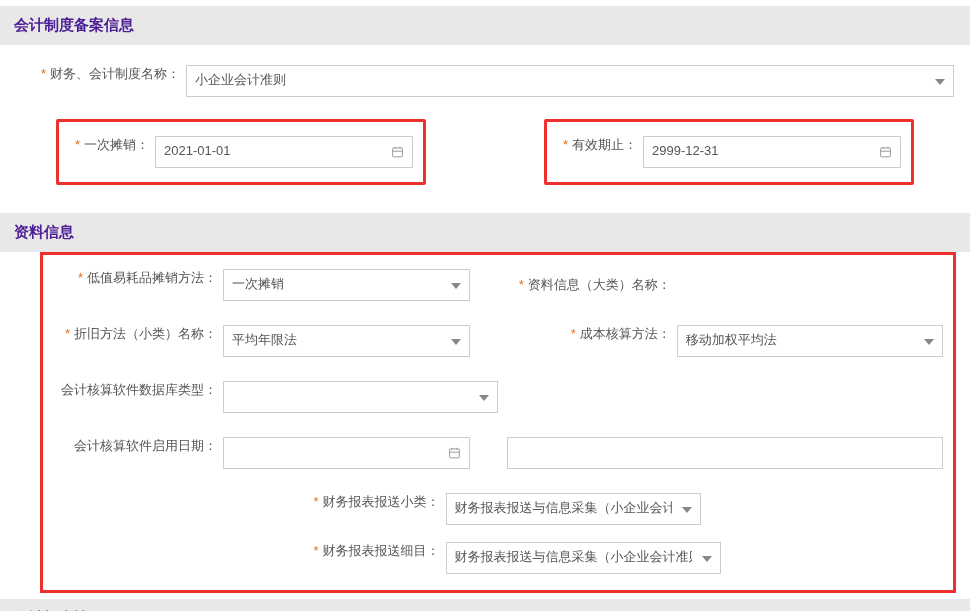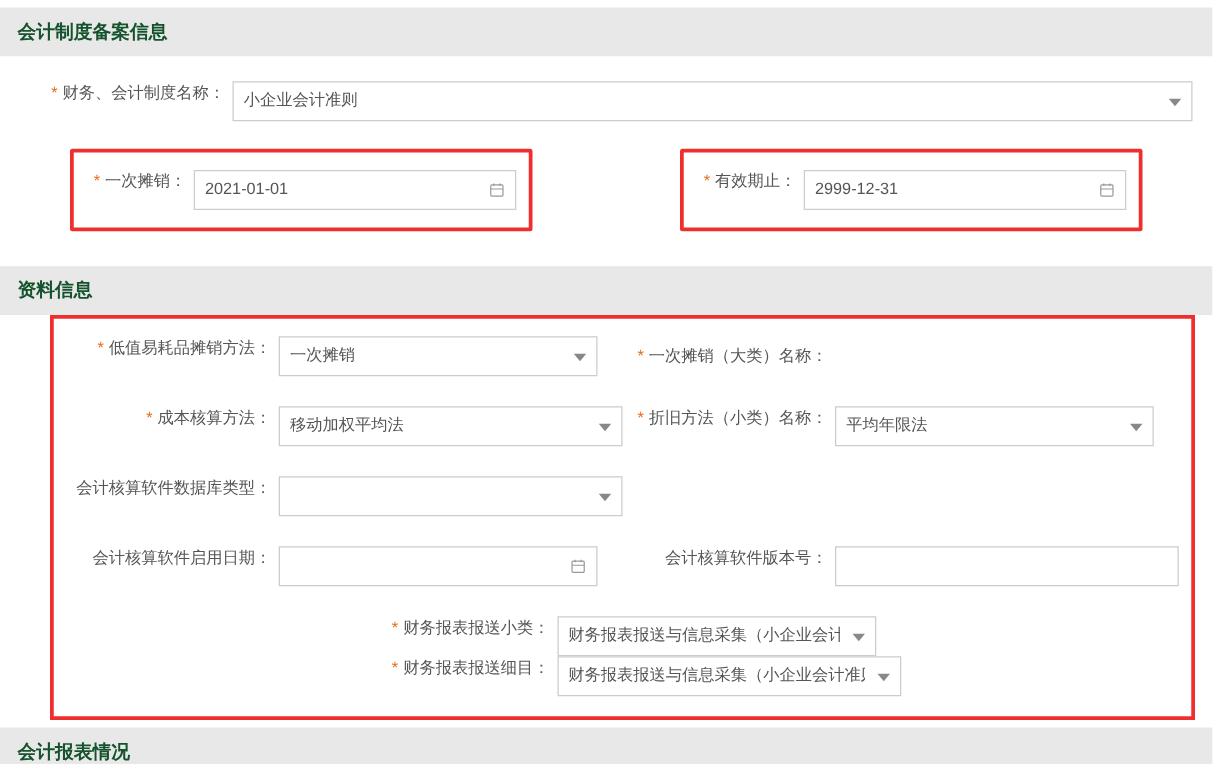--- a/index.html
+++ b/index.html
@@ -8,21 +8,21 @@
       font-size: 13px;
       color: #555;
       background: #fff;
       width: 970px;
     }
     .section-header {
       background: #e8e8e8;
       padding: 10px 14px;
       font-size: 15px;
       font-weight: bold;
-      color: #14532d;
+      color: #4c1d95;
       margin-top: 6px;
     }
     .section-body {
       padding: 14px 16px 20px 16px;
     }
     .row {
       display: flex;
       margin-bottom: 22px;
       align-items: center;
     }
@@ -80,21 +80,21 @@
       border: 3px solid #ee2f2d;
       border-radius: 2px;
       padding: 14px 10px;
       margin-right: 8px;
     }
     .highlight-red-container {
       border: 3px solid #ee2f2d;
       margin: 0 14px 0 40px;
       padding: 14px 10px 10px 10px;
     }
-    .highlight-red-container .row { margin-bottom: 24px; }
+    .highlight-red-container .row { margin-bottom: 24px; gap: 17px; }
     .highlight-red-container .row:last-child { margin-bottom: 6px; }
     .acct-system-row .label { min-width: 170px; }
     .acct-system-row .control-wrap { flex: 1; }
     .select-input.wide { width: 100%; }
     .section-body.filing {
       padding: 20px 16px 22px 16px;
     }
     .date-row { display: flex; gap: 110px; margin-top: 22px; padding-left: 40px; }
     .date-box { flex: 0 0 370px; }
     .date-box .label { min-width: 86px; }
@@ -169,41 +169,41 @@
       <div class="label">
         <span class="req">*</span><span>低值易耗品摊销方法：</span>
       </div>
       <div class="control-wrap">
         <select class="select-input"><option>一次摊销</option></select>
         <span class="ctrl-icon chev"></span>
       </div>
     </div>
     <div class="field right">
       <div class="label">
-        <span class="req">*</span><span>一次摊销（大类）名称：</span>
-      </div>
-    </div>
-  </div>
-
-  <div class="row">
+        <span class="req">*</span><span>资料信息（大类）名称：</span>
+      </div>
+    </div>
+  </div>
+
+  <div class="row">
+    <div class="field left">
+      <div class="label">
+        <span class="req">*</span><span>折旧方法（小类）名称：</span>
+      </div>
+      <div class="control-wrap">
+        <select class="select-input"><option>平均年限法</option></select>
+        <span class="ctrl-icon chev"></span>
+      </div>
+    </div>
     <div class="field right">
       <div class="label">
         <span class="req">*</span><span>成本核算方法：</span>
       </div>
       <div class="control-wrap">
         <select class="select-input"><option>移动加权平均法</option></select>
-        <span class="ctrl-icon chev"></span>
-      </div>
-    </div>
-    <div class="field left">
-      <div class="label">
-        <span class="req">*</span><span>折旧方法（小类）名称：</span>
-      </div>
-      <div class="control-wrap">
-        <select class="select-input"><option>平均年限法</option></select>
         <span class="ctrl-icon chev"></span>
       </div>
     </div>
   </div>
 
   <div class="row">
     <div class="field right">
       <div class="label">会计核算软件数据库类型：</div>
       <div class="control-wrap">
         <select class="select-input"><option></option></select>
@@ -221,21 +221,20 @@
           <svg width="13" height="13" viewBox="0 0 16 16" fill="none" stroke="#999" stroke-width="1.2">
               <rect x="2" y="3" width="12" height="11" rx="1"></rect>
               <line x1="2" y1="7" x2="14" y2="7"></line>
               <line x1="5" y1="1.5" x2="5" y2="4"></line>
               <line x1="11" y1="1.5" x2="11" y2="4"></line>
             </svg>
         </span>
       </div>
     </div>
     <div class="field right">
-      <div class="label">会计核算软件版本号：</div>
       <div class="control-wrap">
         <input type="text" class="text-input" value="" style="">
       </div>
     </div>
   </div>
 
   <div class="row">
     <div class="field left">
       <div class="label">
         <span class="req">*</span><span>财务报表报送小类：</span>

